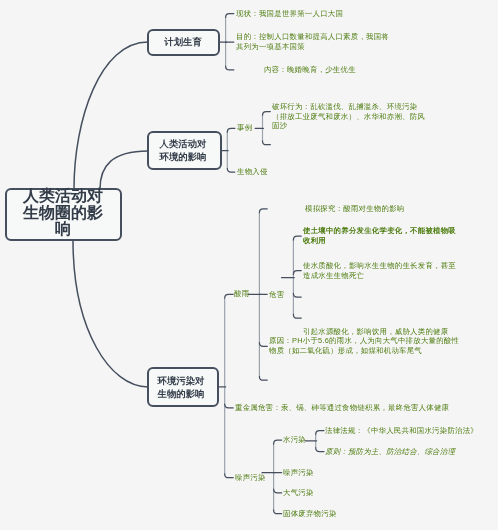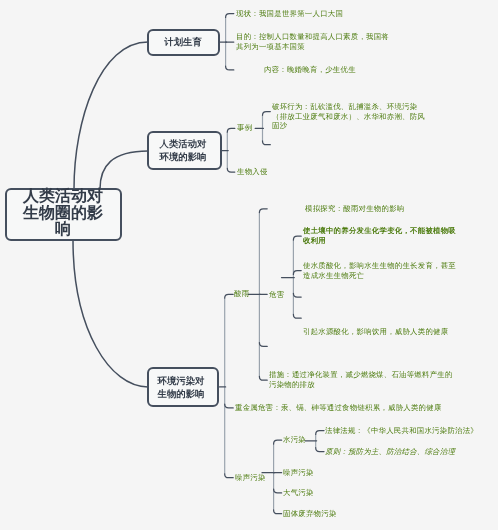--- a/index.html
+++ b/index.html
@@ -174,34 +174,34 @@
       <span class="inner" style="width:157px;">破坏行为：乱砍滥伐、乱捕滥杀、环境污染（排放工业废气和废水）、水华和赤潮、防风固沙</span>
     </div>
   <div class="lbl nw" style="height:9.7px;left:236.8px;top:172.1px;font-family:Liberation Serif, serif;">
       <span class="inner">生物入侵</span>
     </div>
 
   <div class="lbl nw" style="height:9.7px;left:234.4px;top:294.3px;">
       <span class="inner">酸雨</span>
     </div>
   <div class="lbl nw" style="height:9.7px;left:234.7px;top:407.9px;">
-      <span class="inner">重金属危害：汞、镉、砷等通过食物链积累，威胁人类的健康</span>
+      <span class="inner">重金属危害：汞、镉、砷等通过食物链积累，最终危害人体健康</span>
     </div>
   <div class="lbl nw" style="height:9.7px;left:234.7px;top:477.7px;">
       <span class="inner">噪声污染</span>
     </div>
 
   <div class="lbl nw" style="height:9.7px;left:269.1px;top:208.8px;margin-left:36px;">
       <span class="inner">模拟探究：酸雨对生物的影响</span>
     </div>
   <div class="lbl nw" style="height:9.7px;left:269.1px;top:295px;">
       <span class="inner">危害</span>
     </div>
-  <div class="lbl" style="height:19.4px;left:269px;top:380.2px;">
-      <span class="inner" style="width:186px;">措施：通过净化装置，减少燃烧煤、石油等燃料产生的污染物的排放</span>
+  <div class="lbl" style="height:19.4px;left:269px;top:346.4px;">
+      <span class="inner" style="width:191px;">原因：PH小于5.6的雨水，人为向大气中排放大量的酸性物质（如二氧化硫）形成，如煤和机动车尾气</span>
     </div>
 
   <div class="lbl" style="height:19.4px;left:302.5px;top:236.2px;font-weight:bold;">
       <span class="inner" style="width:157px;">使土壤中的养分发生化学变化，不能被植物吸收利用</span>
     </div>
   <div class="lbl" style="height:19.4px;left:302.5px;top:270.6px;">
       <span class="inner" style="width:157px;">使水质酸化，影响水生生物的生长发育，甚至造成水生生物死亡</span>
     </div>
   <div class="lbl nw" style="height:9.7px;left:302.5px;top:297.1px;margin-top:35px;">
       <span class="inner">引起水源酸化，影响饮用，威胁人类的健康</span>

